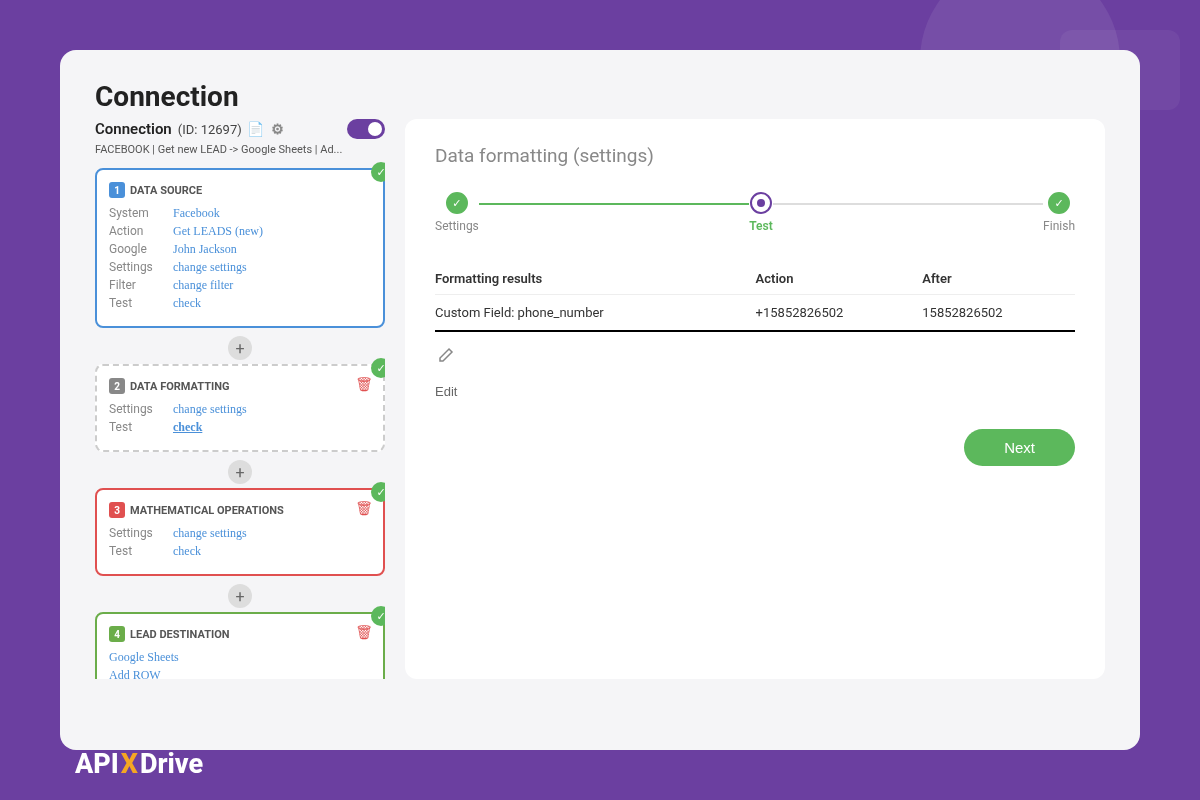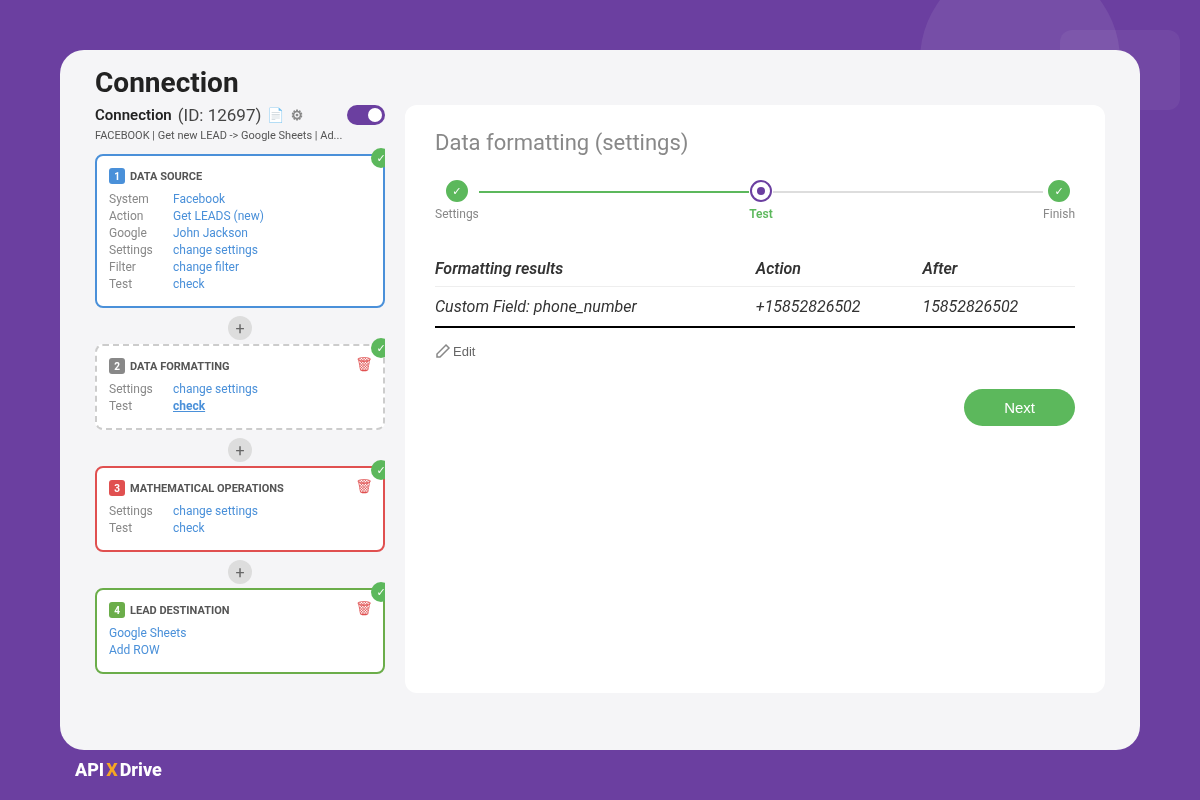--- a/index.html
+++ b/index.html
@@ -39,22 +39,22 @@
       top: 30px; right: 20px;
     }
 
     .main-card {
       position: absolute;
       top: 50px;
       left: 60px;
       right: 60px;
       bottom: 50px;
       background: #f5f5f7;
-      border-radius: 24px;
-      padding: 16px 35px;
+      border-radius: 16px;
+      padding: 30px 35px;
       overflow: hidden;
     }
 
     .page-title {
       font-size: 28px;
       font-weight: 700;
       color: #222;
       margin-bottom: 6px;
     }
 
@@ -169,20 +169,21 @@
     }
     .block-label {
       color: #888;
       width: 60px;
       flex-shrink: 0;
     }
     .block-value {
       color: #4A90D9;
       cursor: pointer;
       text-decoration: none;
+      font-family: Liberation Serif, serif;
     }
     .block-value.bold { font-weight: 700; text-decoration: underline; }
 
     .status-check {
       position: absolute;
       top: -8px; right: -8px;
       width: 20px; height: 20px;
       background: #5CB85C;
       border-radius: 50%;
       display: flex; align-items: center; justify-content: center;
@@ -214,21 +215,21 @@
     
     .right-panel {
       flex: 1;
       background: white;
       border-radius: 12px;
       padding: 25px 30px;
       overflow: hidden;
     }
 
     .panel-title {
-      font-size: 22px;
+      font-size: 19px;
       font-weight: 600;
       color: #222;
       margin-bottom: 25px;
     }
     .panel-title span {
       color: #888;
       font-weight: 400;
     }
 
     
@@ -277,22 +278,21 @@
       height: 2px;
       background: #ddd;
       margin-bottom: 18px;
     }
     .step-line.done { background: #5CB85C; }
 
     
     .results-table {
       width: 100%;
       border-collapse: collapse;
-      font-size: 16px;
-      font-style: italic;
+      font-size: 13px;
     }
     .results-table th {
       text-align: left;
       font-weight: 600;
       color: #333;
       padding: 8px 0;
       border-bottom: 1px solid #eee;
     }
     .results-table td {
       padding: 10px 0;
@@ -302,26 +302,27 @@
     .results-table td:nth-child(2) { color: #333; }
     .results-table td:nth-child(3) { color: #333; }
 
     .edit-row {
       display: flex;
       align-items: center;
       gap: 6px;
       margin-top: 15px;
     }
     .edit-icon-btn {
-      display: flex; align-items: center; gap: 2px;
+      display: flex; align-items: center; gap: 21px;
       font-size: 13px;
       color: #666;
       cursor: pointer;
       border: none;
       background: none;
+      flex-direction: column;
     }
     .pencil-icon {
       width: 16px; height: 16px;
       color: #888;
     }
 
     .next-btn {
       background: #5CB85C;
       color: white;
       border: none;
@@ -336,21 +337,21 @@
     }
 
     
     .brand {
       position: absolute;
       bottom: 20px;
       left: 75px;
       display: flex;
       align-items: flex-end;
       gap: 2px;
-      font-size: 18px;
+      font-size: 27px;
       font-weight: 800;
     }
     .brand-api { color: white; }
     .brand-x { color: #F5A623; }
     .brand-drive { color: white; }
 
     .header-icons {
       display: flex;
       align-items: center;
       gap: 6px;
@@ -372,21 +373,21 @@
 
 <div class="main-card">
   <h1 class="page-title">Connection</h1>
 
   <div class="content-area">
 
     <div class="left-panel">
 
       <div class="connection-header">
         <span>Connection</span>
-        <span style="font-weight:400; font-size:17px; color:#444;">(ID: 12697)</span>
+        <span style="font-weight:400; font-size:13px; color:#444;">(ID: 12697)</span>
         <span class="header-icons">
           <span class="icon-doc">📄</span>
           <span class="icon-gear">⚙</span>
         </span>
         <div class="toggle"></div>
       </div>
       <div class="connection-subtitle">FACEBOOK | Get new LEAD -&gt; Google Sheets | Ad...</div>
 
       <div class="block-card data-source">
         <div class="block-title">

